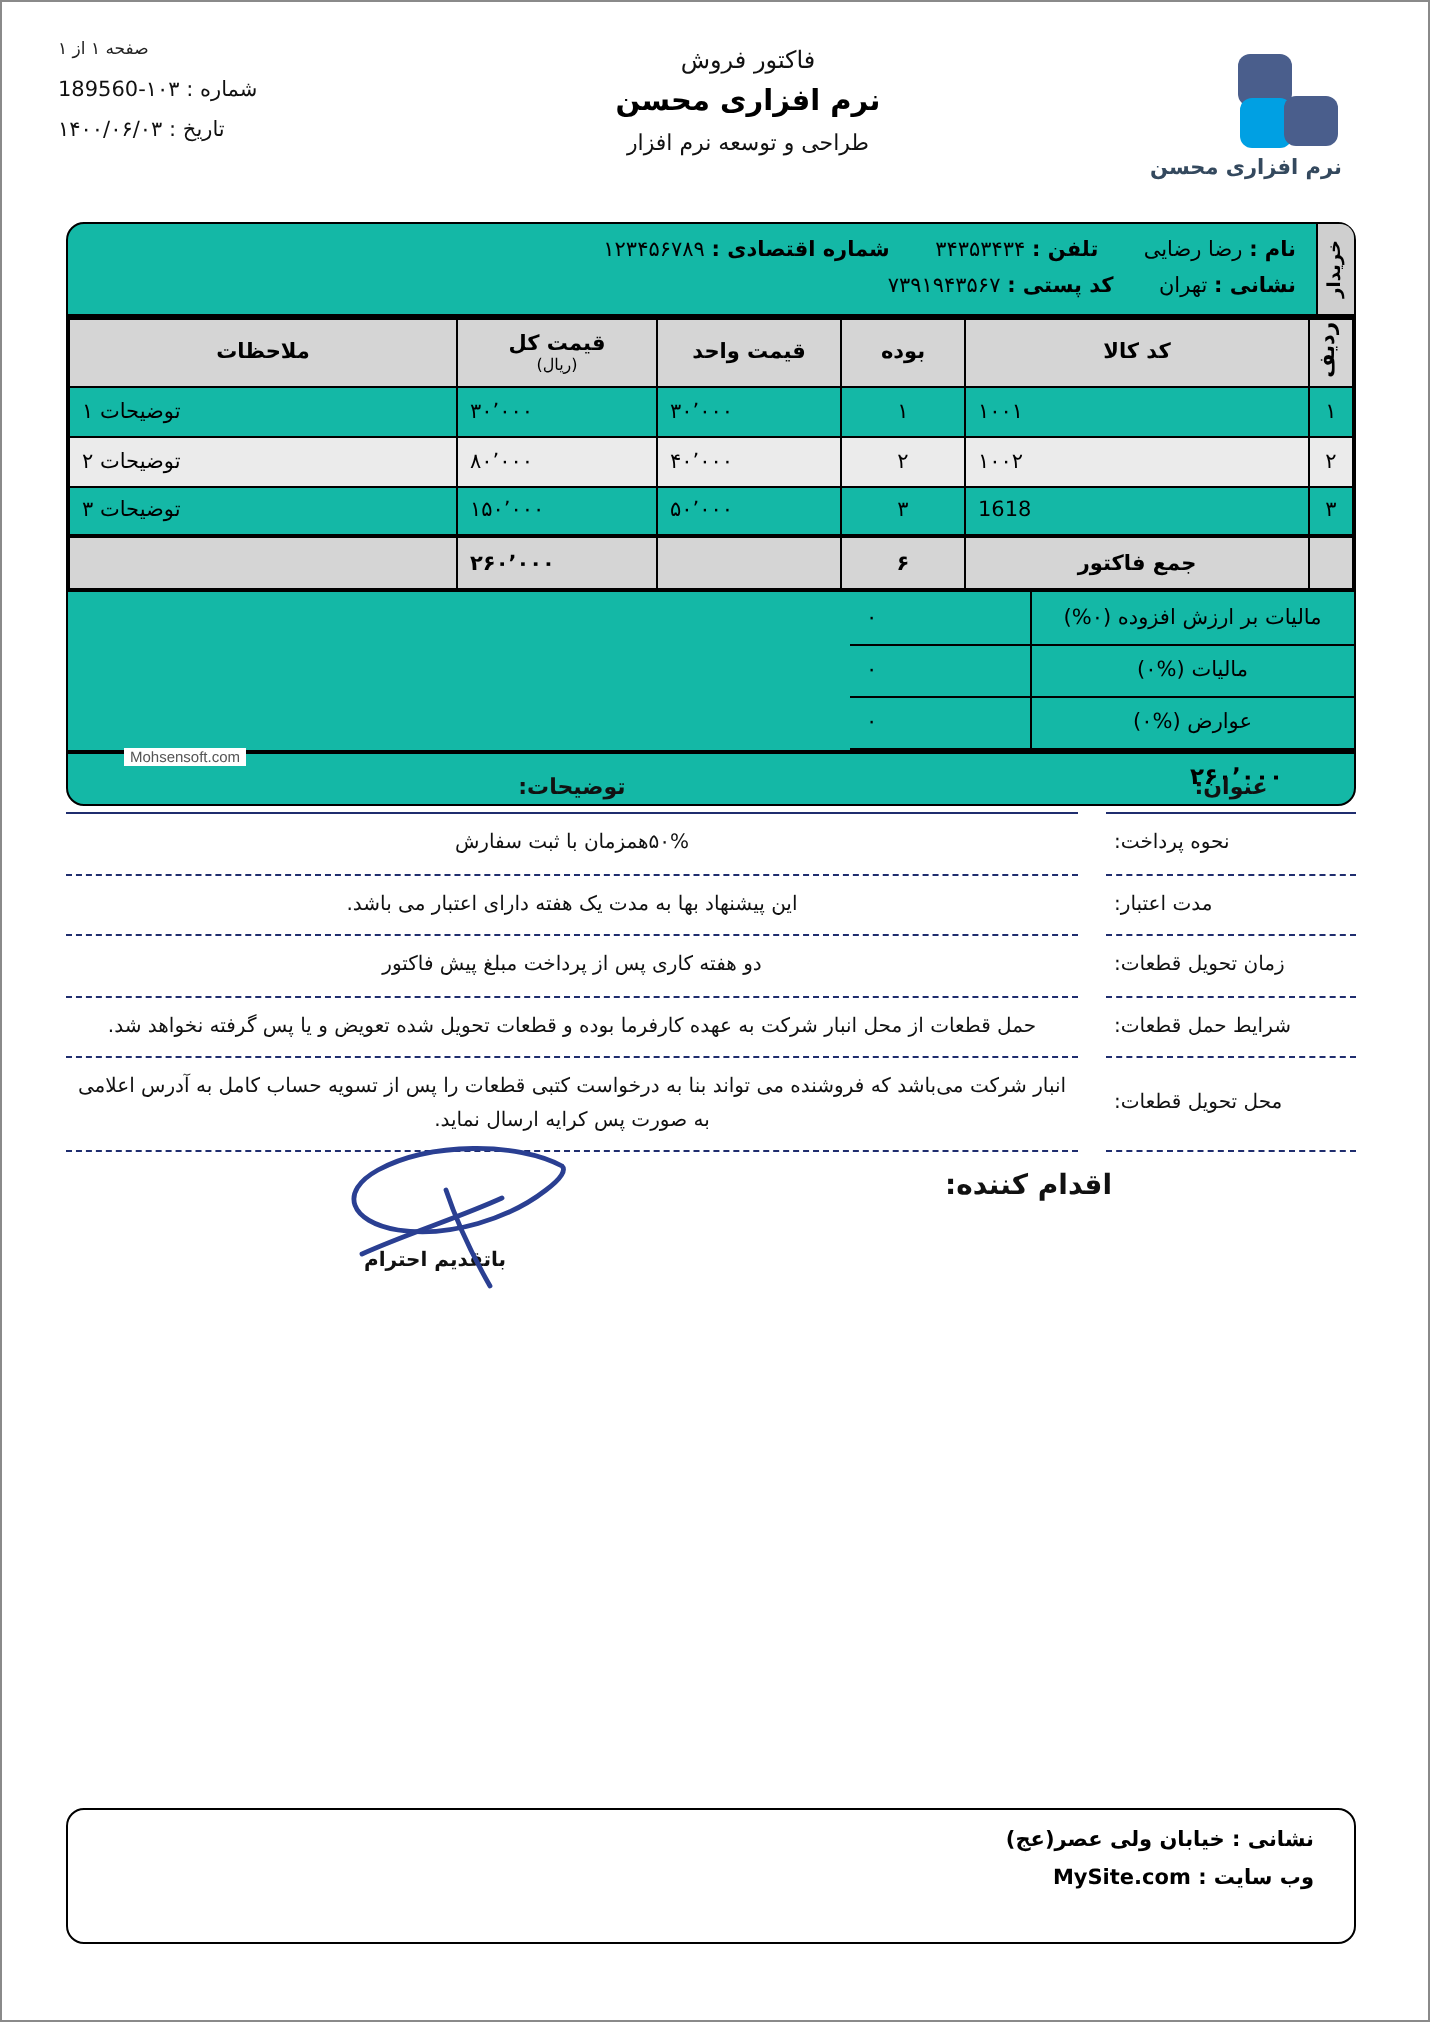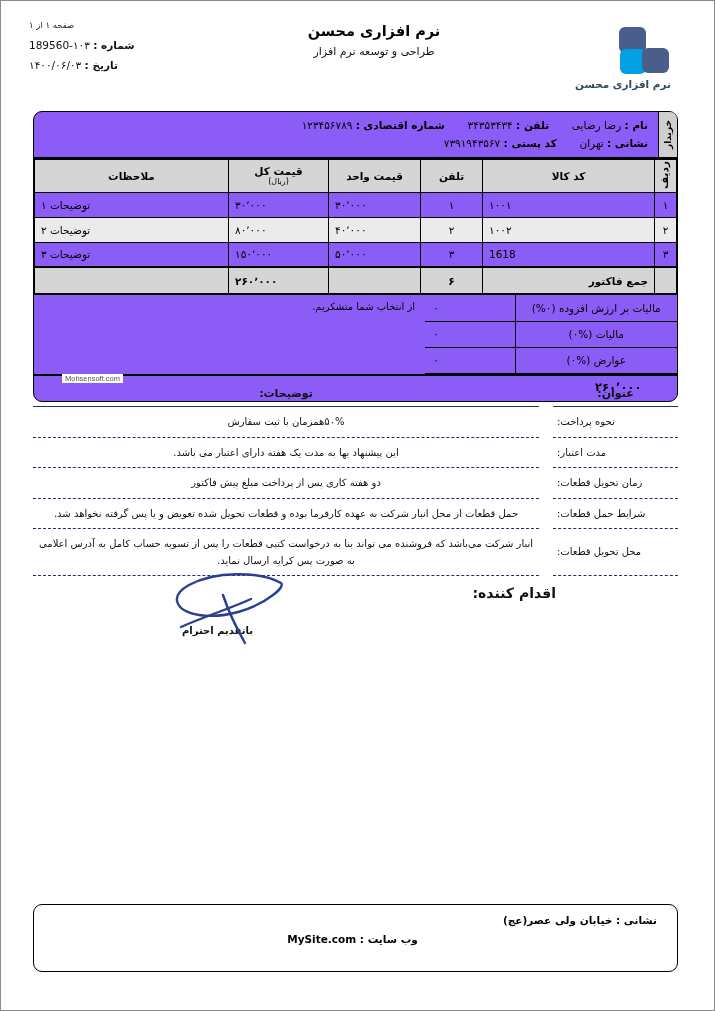--- a/index.html
+++ b/index.html
@@ -58,30 +58,30 @@
 
   .meta-block {
     position: absolute;
     left: 28px;
     top: -3px;
     text-align: left;
     direction: rtl;
   }
   .meta-page { font-size: 8.5px; color: #222; margin-bottom: 9px; text-align: left; }
   .meta-row { font-size: 10.5px; color: #111; margin-bottom: 8px; white-space: nowrap; text-align: left; }
-  .meta-row b { font-weight: bold; }
+  .meta-row b { font-weight: normal; }
 
   
   .frame {
     position: absolute;
     top: 110px; right: 36px;
     width: 645px;
     border: 1.6px solid #000;
     border-radius: 9px;
-    background: #8b5cf6;
+    background: #14b8a6;
   }
 
   
   .buyer {
     position: relative;
     display: flex;
     flex-direction: row;
     align-items: stretch;
     border-bottom: 2.2px solid #000;
     min-height: 44px;
@@ -141,21 +141,21 @@
   td.c-total{ text-align: left; }
   td.c-note { text-align: left; }
   tr.alt td { background: #ebebeb; }
   tr.sum td {
     background: #d5d5d5;
     font-weight: bold;
     border-top: 2.2px solid #000;
     border-bottom: 2.2px solid #000;
     height: 27px;
   }
-  td.sum-label { text-align: right; }
+  td.sum-label { text-align: center; }
 
   
   .taxwrap { display: flex; flex-direction: row; }
   .thanks {
     flex: 1;
     padding: 6px 10px;
     font-size: 10px;
     color: #000;
     text-align: right;
   }
@@ -268,39 +268,40 @@
     bottom: 38px; right: 36px;
     width: 645px;
     height: 68px;
     border: 1.4px solid #000;
     border-radius: 9px;
     padding: 9px 20px 0 14px;
   }
   .f-line1 { font-size: 10.5px; font-weight: bold; color: #000; text-align: right; margin-bottom: 7px; }
   .f-line2 { font-size: 10.5px; font-weight: bold; color: #000; text-align: right; margin-bottom: 7px; }
   .f-line2 .gap { display:inline-block; width: 14px; }
-  .f-line3 { font-size: 10.5px; font-weight: bold; color: #000; text-align: center; }
+  .f-line3 { font-size: 10.5px; font-weight: bold; color: #000; }
 </style>
 </head>
 <body>
 
 <div id="page">
 
   <div class="header">
 
     <div class="logo-block">
       <div class="logo-marks">
         <span class="sq sq-a"></span>
         <span class="sq sq-b"></span>
         <span class="sq sq-c"></span>
       </div>
       <div class="logo-text">نرم افزاری محسن</div>
     </div>
 
     <div class="title-block">
+      <div class="title-1">فاکتور فروش</div>
       <div class="title-2">نرم افزاری محسن</div>
       <div class="title-3">طراحی و توسعه نرم افزار</div>
     </div>
 
     <div class="meta-block">
       <div class="meta-page">صفحه ۱ از ۱</div>
       <div class="meta-row">
         <b>شماره :</b>
         <span>۱۰۳-189560</span>
       </div>
@@ -338,21 +339,21 @@
       </div>
     </div>
 
     <table class="items">
       <thead>
         <tr>
           <th class="c-rdf">
             <span>ردیف</span>
           </th>
           <th class="c-code">کد کالا</th>
-          <th class="c-qty">تلفن</th>
+          <th class="c-qty">بوده</th>
           <th class="c-unit">قیمت واحد</th>
           <th class="c-total">
             <span>قیمت کل</span>
             <span class="sub-unit">(ریال)</span>
           </th>
           <th class="c-note">ملاحظات</th>
         </tr>
       </thead>
       <tbody id="items-body">
           <tr>
@@ -402,21 +403,20 @@
         <tr>
           <td class="tl">مالیات (%۰)</td>
           <td class="tv">۰</td>
         </tr>
         <tr>
           <td class="tl">عوارض (%۰)</td>
           <td class="tv">۰</td>
         </tr>
       </tbody>
         </table>
-      <div class="thanks">از انتخاب شما متشکریم.</div>
     </div>
 
     <div class="payline">
       <div class="pl-amt">۲۶۰٬۰۰۰</div>
     </div>
 
     <div class="watermark">Mohsensoft.com</div>
   </div>
 
   <div class="terms">

